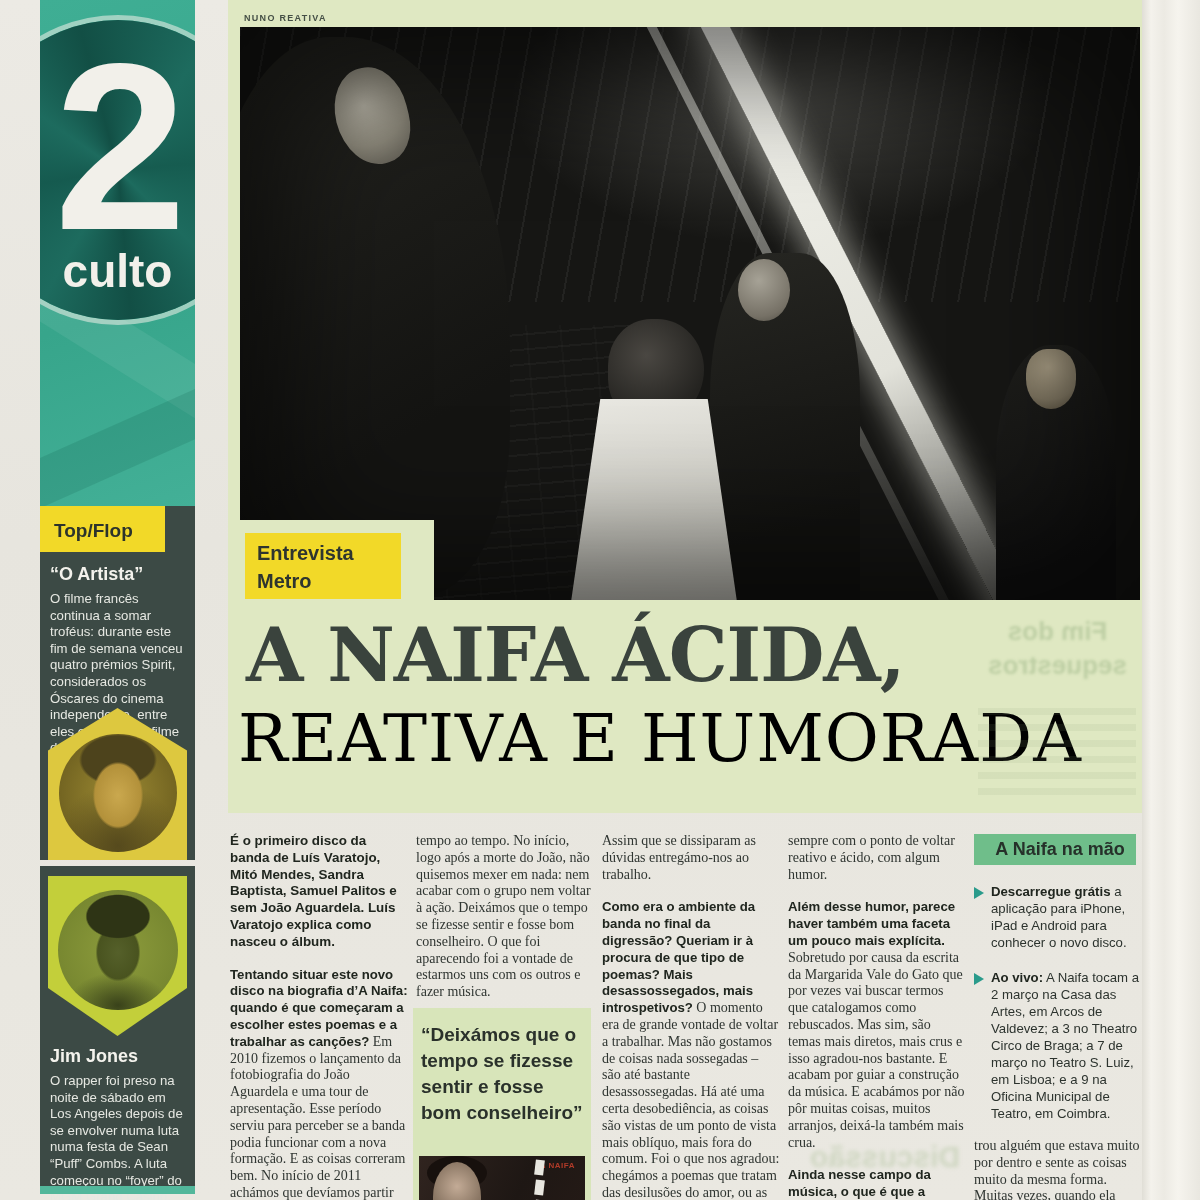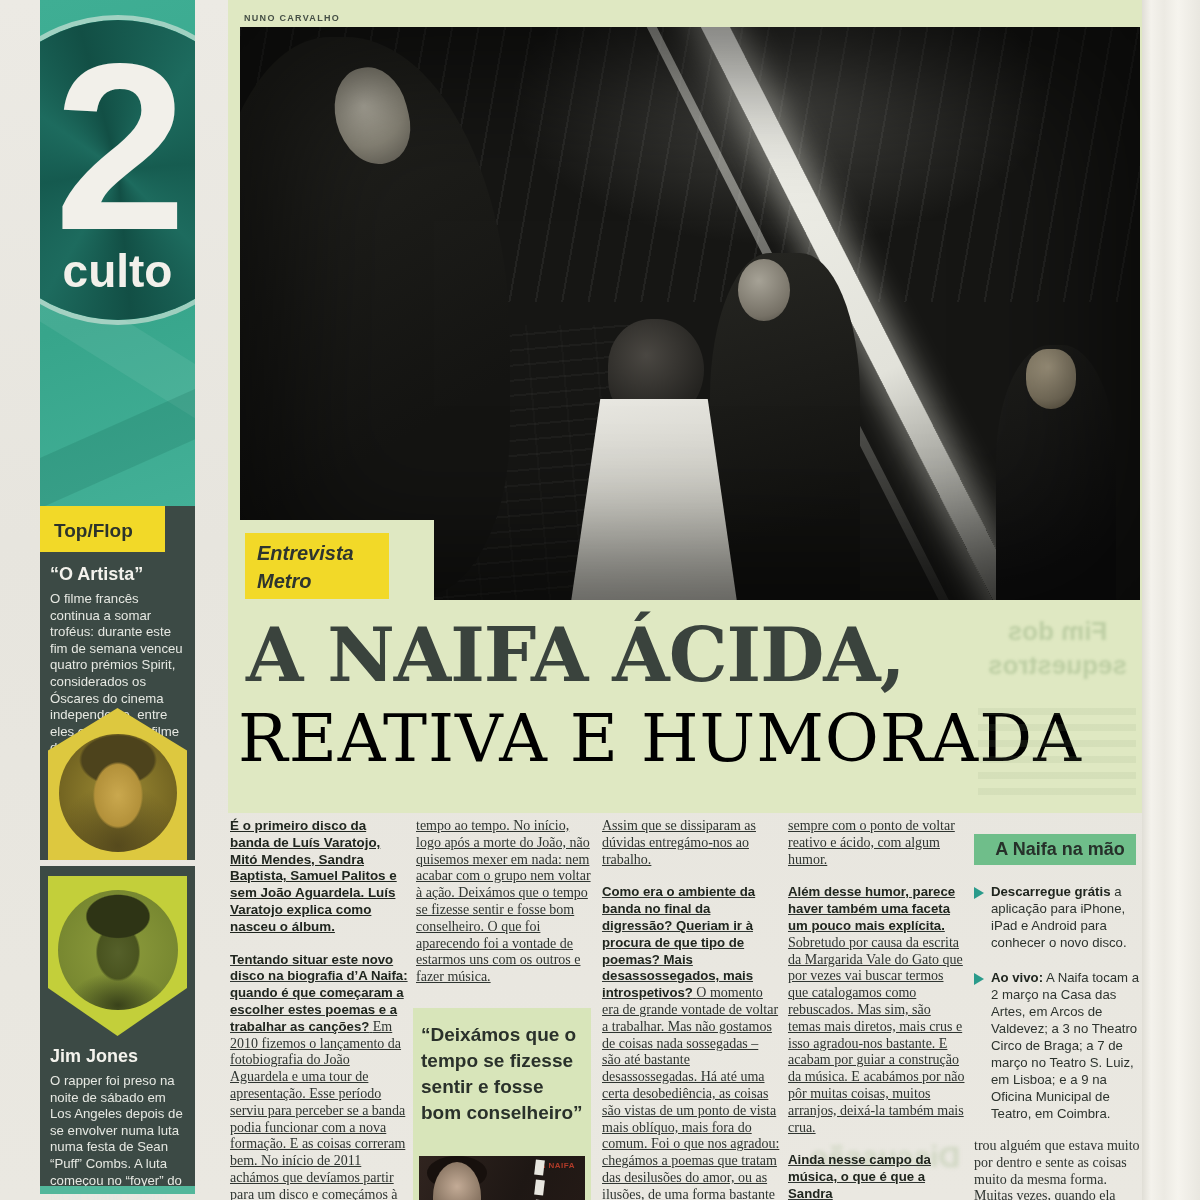--- a/index.html
+++ b/index.html
@@ -100,38 +100,38 @@
   #ph-blonde-head{left:786px;top:322px;width:50px;height:60px;border-radius:50% 50% 60% 60%;
     background:radial-gradient(circle at 45% 30%,#a59a82 0%,#7d7460 65%,#51493a 100%);}
   #ph-vignette{inset:0;box-shadow:inset 0 0 120px 50px rgba(0,0,0,.55);}
   #photo-overlay{
     position:absolute;right:22px;top:26px;width:310px;text-align:right;
     font-family:"Liberation Serif",serif;font-weight:bold;font-size:25px;line-height:36px;color:#f4f3ec;
   }
   .tri{display:inline-block;width:0;height:0;border-top:6px solid transparent;border-bottom:6px solid transparent;
     border-left:10px solid var(--bullet,#2a9b8b);margin:0 7px 2px 0;vertical-align:middle;}
   #photo-notch{position:absolute;left:240px;top:520px;width:194px;height:80px;background:var(--pale_green,#dfe8c2);}
-  #kicker{position:absolute;left:245px;top:533px;width:144px;height:66px;background:var(--yellow,#f2d928);
-    box-sizing:border-box;padding:6px 0 0 12px;font-style:italic;}
+  #kicker{position:absolute;left:245px;top:533px;width:156px;height:66px;background:var(--yellow,#f2d928);
+    box-sizing:border-box;padding:6px 0 0 12px;}
   #kicker div{font-size:20px;line-height:28px;font-weight:bold;color:#2e352f;}
   #headline-1{position:absolute;left:246px;top:612px;font-family:"DejaVu Serif",serif;font-weight:bold;
     font-size:74px;letter-spacing:-1px;color:var(--headline,#3a433d);}
   #headline-2{position:absolute;left:238px;top:700px;font-family:"DejaVu Serif",serif;font-weight:normal;
     font-size:66px;letter-spacing:1px;color:#000000;}
   
   .ghost{position:absolute;transform:scaleX(-1);filter:blur(1.5px);color:#9db687;opacity:.5;
     font-weight:bold;text-align:center;pointer-events:none;}
   #ghost-fim{left:980px;top:614px;width:155px;font-size:26px;line-height:34px;}
   #ghost-lines{position:absolute;left:978px;top:708px;width:158px;height:96px;opacity:.55;
     background:repeating-linear-gradient(180deg,rgba(140,160,120,.22) 0 7px,transparent 7px 16px);}
   #ghost-disc{left:790px;top:1140px;width:190px;font-size:30px;filter:blur(2px);opacity:.35;}
   
   .col{position:absolute;top:818px;width:178px;}
   #col1{left:230px;} #col2{left:416px;} #col3{left:602px;} #col4{left:788px;}
-  .col p{margin:0 0 16px 0;font-family:"Liberation Serif",serif;font-size:14px;line-height:16.8px;color:var(--ink,#2f3531);text-decoration:underline;}
+  .col p{margin:15px 0 16px 0;font-family:"Liberation Serif",serif;font-size:14px;line-height:16.8px;color:var(--ink,#2f3531);}
   .q,.lead{font-family:"Liberation Sans",sans-serif;font-weight:bold;font-size:13.2px;color:#20261f;}
   p.intro{font-family:"Liberation Sans",sans-serif;font-weight:bold;font-size:13.4px;line-height:16.8px;color:#20261f;}
   #quote-wrap{position:absolute;left:413px;top:1008px;width:178px;height:200px;background:var(--quote_bg,#d8e5ba);}
   #pullquote{padding:14px 8px 10px 8px;text-align:left;font-family:"Liberation Sans",sans-serif;
     font-weight:bold;font-size:19px;line-height:26px;color:#2a312b;}
   #album-photo{position:absolute;left:6px;top:148px;width:166px;height:60px;overflow:hidden;
     background:linear-gradient(115deg,#30241f 0%,#1e1714 60%,#241a16 100%);}
   #album-face{position:absolute;left:14px;top:6px;width:48px;height:70px;border-radius:50% 50% 40% 40%;
     background:radial-gradient(circle at 50% 35%,#c3ab96 0%,#7d6a58 60%,transparent 90%);}
   #album-hair{position:absolute;left:8px;top:0;width:60px;height:34px;border-radius:50%;background:#17100d;}
@@ -178,21 +178,21 @@
     <div id="jones-photo"></div>
   </div>
   <div id="jones-body">
     <h3>Jim Jones</h3>
     <p>O rapper foi preso na noite de sábado em Los Angeles depois de se envolver numa luta numa festa de Sean “Puff” Combs. A luta começou no “foyer” do MGM Grand Casino.</p>
   </div>
   <div id="jones-teal-bar"></div>
 </div>
 
 <div id="main-bg"></div>
-<div id="photo-credit">NUNO CARVALHO</div>
+<div id="photo-credit">NUNO REATIVA</div>
 
 <div id="band-photo">
   <div class="ph" id="ph-ceiling"></div>
   <div class="ph" id="ph-glow"></div>
   <div class="ph" id="ph-streak2"></div>
   <div class="ph" id="ph-streak"></div>
   <div class="ph" id="ph-bricks"></div>
   <div class="ph" id="ph-man-left"></div>
   <div class="ph" id="ph-man-left-face"></div>
   <div class="ph" id="ph-bald-man"></div>

